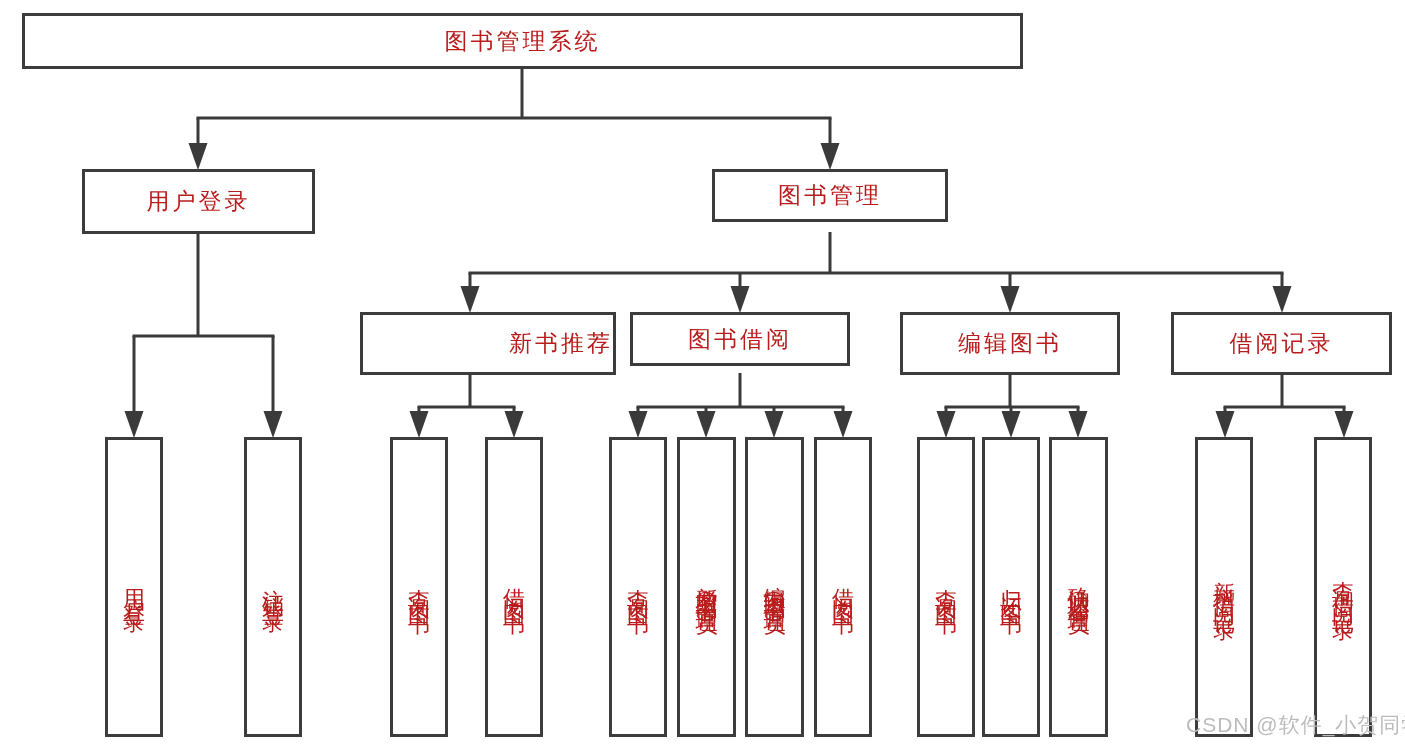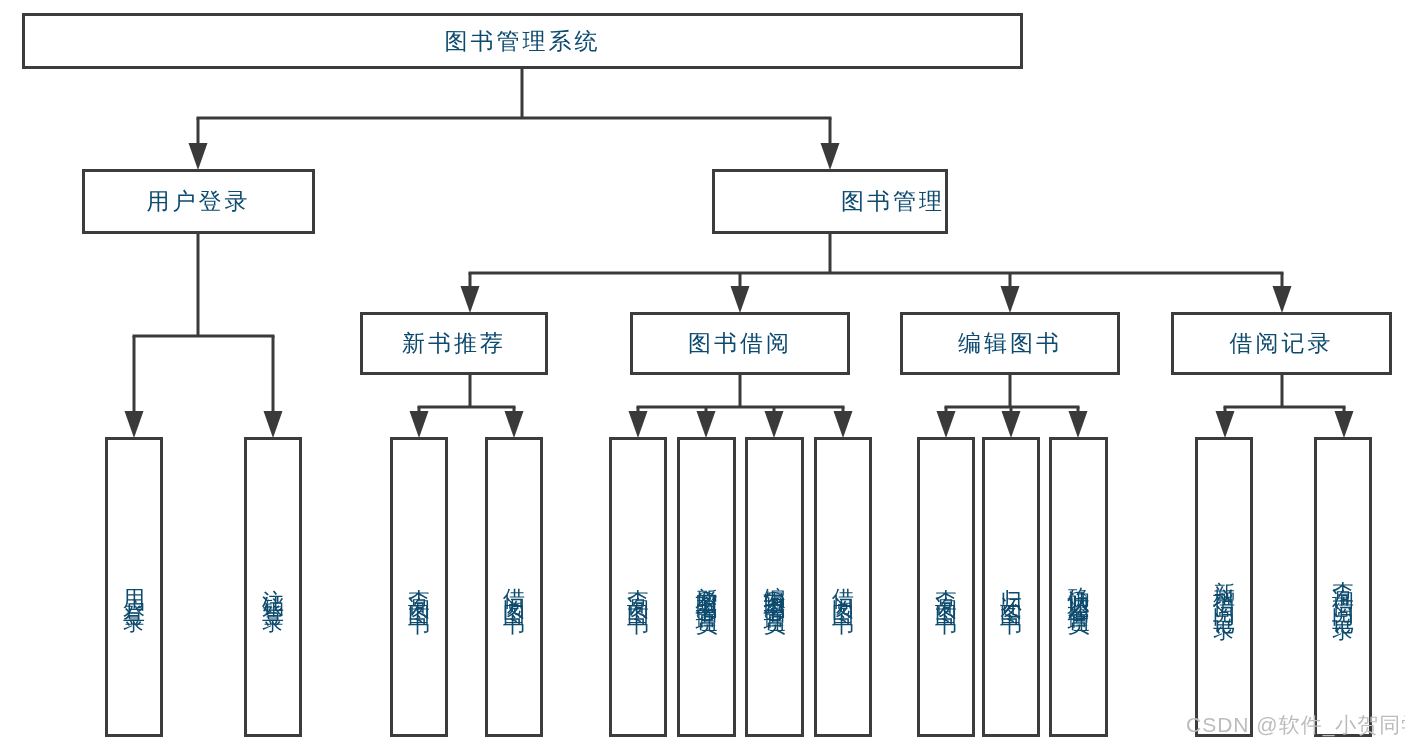--- a/index.html
+++ b/index.html
@@ -3,21 +3,21 @@
 <meta charset="utf-8">
 <style>
   html,body{margin:0;padding:0;background:#fff;}
   body{font-family:"Liberation Sans","DejaVu Sans",sans-serif;}
   .canvas{position:relative;width:1405px;height:747px;background:#fff;overflow:hidden;}
   .connectors{position:absolute;left:0;top:0;z-index:1;}
   .box{
     position:absolute;box-sizing:border-box;
     border:3px solid #3c3c3c;background:#fff;
     display:flex;align-items:center;justify-content:center;
-    color:#0c4a6e;z-index:2;
+    color:#b91c1c;z-index:2;
   }
   .h .label{font-size:23px;letter-spacing:3px;white-space:nowrap;}
   .v .label{
     writing-mode:vertical-rl;text-orientation:mixed;
     font-size:22px;letter-spacing:8px;line-height:1;
   }
   .v.tight .label{letter-spacing:4px;}
   .watermark{
     position:absolute;left:1186px;top:711px;z-index:3;
     font-size:21px;color:#bcbcbc;letter-spacing:1px;white-space:nowrap;
@@ -85,28 +85,28 @@
       </g>
   </svg>
 
   <div class="box h" style="left:22px;top:13px;width:1001px;height:56px;">
     <span class="label">图书管理系统</span>
   </div>
 
   <div class="box h" style="left:82px;top:169px;width:233px;height:65px;">
     <span class="label">用户登录</span>
   </div>
-  <div class="box h" style="left:712px;top:169px;width:236px;height:65px;justify-content:flex-end;">
+  <div class="box h" style="left:712px;top:169px;width:236px;height:53px;">
     <span class="label">图书管理</span>
   </div>
 
-  <div class="box h" style="left:360px;top:312px;width:188px;height:63px;">
+  <div class="box h" style="left:360px;top:312px;width:256px;height:63px;justify-content:flex-end;">
     <span class="label">新书推荐</span>
   </div>
-  <div class="box h" style="left:630px;top:312px;width:220px;height:63px;">
+  <div class="box h" style="left:630px;top:312px;width:220px;height:54px;">
     <span class="label">图书借阅</span>
   </div>
   <div class="box h" style="left:900px;top:312px;width:220px;height:63px;">
     <span class="label">编辑图书</span>
   </div>
   <div class="box h" style="left:1171px;top:312px;width:221px;height:63px;">
     <span class="label">借阅记录</span>
   </div>
 
   <div class="box v" style="left:105px;top:437px;width:58px;height:300px;">

